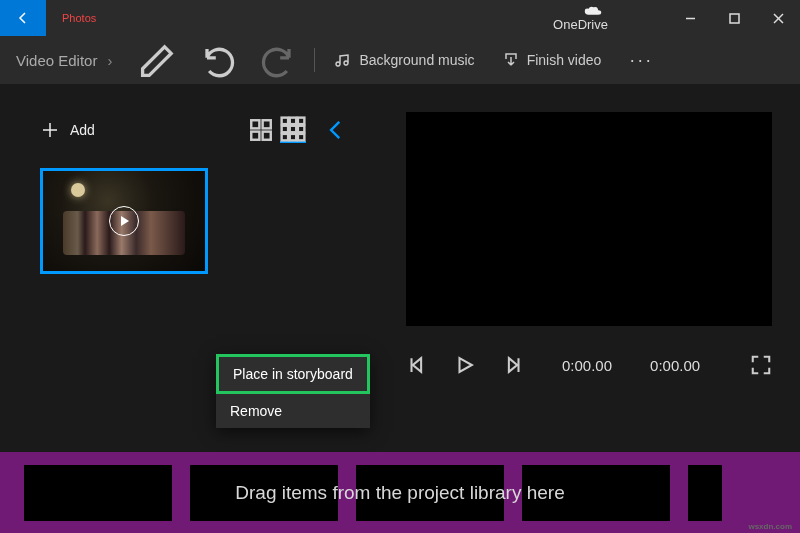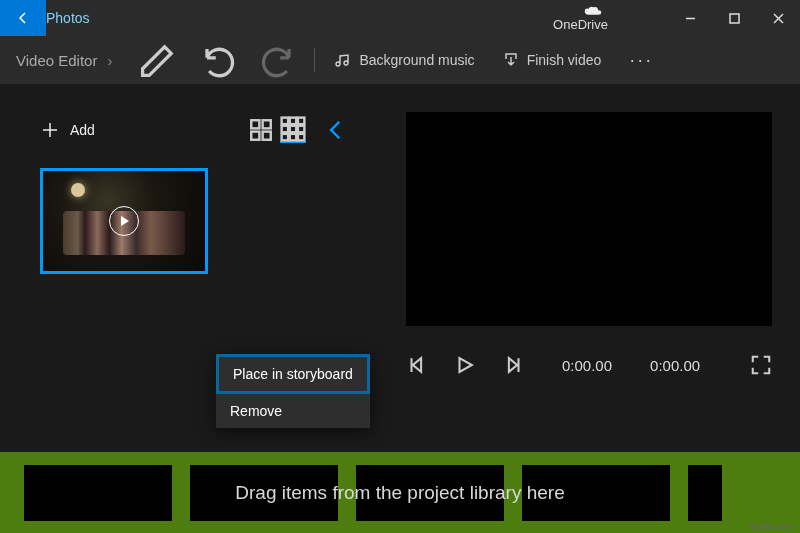--- a/index.html
+++ b/index.html
@@ -1,21 +1,21 @@
 <!DOCTYPE html>
 <html><head>
 <meta charset="utf-8">
 <style>
 * { margin: 0; padding: 0; box-sizing: border-box; font-family: "Segoe UI", sans-serif; }
 body { width: 800px; height: 533px; background: #1a1a1a; overflow: hidden; position: relative; }
 
 .titlebar { height: 36px; display: flex; align-items: center; background: #2b2b2b; }
 .back-btn { width: 46px; height: 36px; background: #0078d7; display: flex; align-items: center; justify-content: center; color: #fff; }
 .back-btn svg { width: 16px; height: 16px; }
-.title-text { color: #7dd3fc; font-size: 14px; }
+.title-text { color: #ef4444; font-size: 11px; margin-left: 16px; }
 .title-spacer { flex: 1; }
 .onedrive { display: flex; align-items: flex-end; color: #ddd; font-size: 13px; margin-right: 60px; flex-direction: column; }
 .onedrive-icon { width: 18px; height: 12px; margin-right: 6px; }
 .win-btn { width: 44px; height: 36px; display: flex; align-items: center; justify-content: center; color: #ddd; }
 .win-btn svg { width: 11px; height: 11px; }
 
 .toolbar { height: 48px; display: flex; align-items: center; background: #2b2b2b; padding: 0 14px; }
 .breadcrumb { display: flex; align-items: center; font-size: 15px; }
 .bc-item { color: #aaa; padding: 6px 2px; }
 .bc-sep { color: #888; padding: 0 8px; }
@@ -39,30 +39,30 @@
 
 .thumb { width: 168px; height: 106px; border: 3px solid #0099ff; background: #111; position: relative; display: flex; align-items: center; justify-content: center; overflow: hidden; }
 .thumb-img { position: absolute; inset: 0; background: radial-gradient(circle at 40% 30%, #3a3424 0%, #1a1610 40%, #0a0806 100%); }
 .thumb-img::before { content: ""; position: absolute; left: 28px; top: 12px; width: 14px; height: 14px; background: #d8c89a; border-radius: 50%; box-shadow: 0 0 8px #a89a70; }
 .thumb-img::after { content: ""; position: absolute; left: 20px; bottom: 16px; right: 20px; height: 44px; background: linear-gradient(to right, #4a3a2a 0%, #6a5a4a 12%, #2a1a1a 18%, #8a6a5a 28%, #2a1a1a 38%, #9a7a6a 48%, #3a2a2a 60%, #7a5a4a 72%, #2a1a1a 100%); border-radius: 4px; }
 .play-ic { position: relative; width: 30px; height: 30px; border: 1.5px solid #fff; border-radius: 50%; display: flex; align-items: center; justify-content: center; }
 .play-ic::after { content: ""; border-left: 8px solid #fff; border-top: 5px solid transparent; border-bottom: 5px solid transparent; margin-left: 2px; }
 
 .context-menu { position: absolute; left: 216px; top: 270px; background: #2e2e2e; box-shadow: 0 4px 16px rgba(0,0,0,0.6); min-width: 148px; }
 .ctx-item { padding: 9px 14px; font-size: 14px; color: #fff; }
-.ctx-item.highlighted { border: 3px solid #0369a1; }
+.ctx-item.highlighted { border: 3px solid #22c55e; }
 
 .preview { flex: 1; padding: 28px 28px 0 36px; }
 .video-preview { width: 100%; height: 214px; background: #000; }
 .player { display: flex; align-items: center; margin-top: 28px; gap: 26px; }
 .player-btn { width: 22px; height: 22px; display: flex; align-items: center; justify-content: center; color: #ccc; }
 .time { color: #ddd; font-size: 15px; margin-left: 12px; }
 .fs-btn { margin-left: auto; color: #ccc; }
 
-.storyboard { height: 81px; background: #4d7c0f; display: flex; align-items: center; padding: 0 24px; gap: 18px; position: relative; }
+.storyboard { height: 81px; background: #701a75; display: flex; align-items: center; padding: 0 24px; gap: 18px; position: relative; }
 .sb-thumb { width: 148px; height: 56px; background: #000; flex-shrink: 0; }
 .sb-thumb.last { width: 34px; }
 .sb-text { position: absolute; inset: 0; display: flex; align-items: center; justify-content: center; color: #d8d8d8; font-size: 19px; pointer-events: none; }
 
 .watermark { position: absolute; right: 8px; bottom: 2px; color: #666; font-size: 8px; font-weight: bold; }
 svg { fill: none; stroke: currentColor; stroke-width: 1.5; }
 </style>
 </head>
 <body>
 

